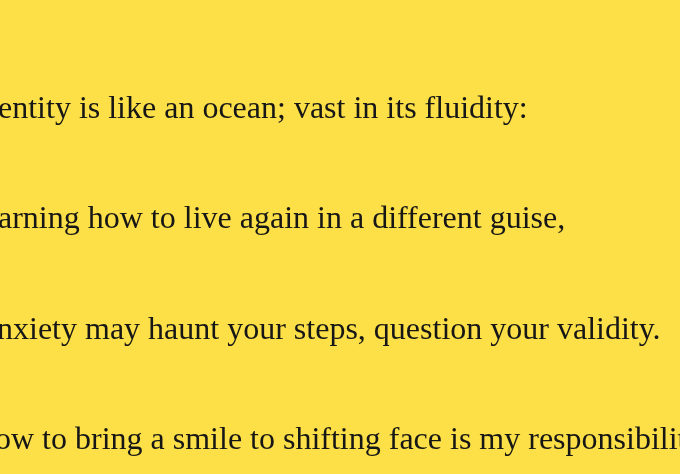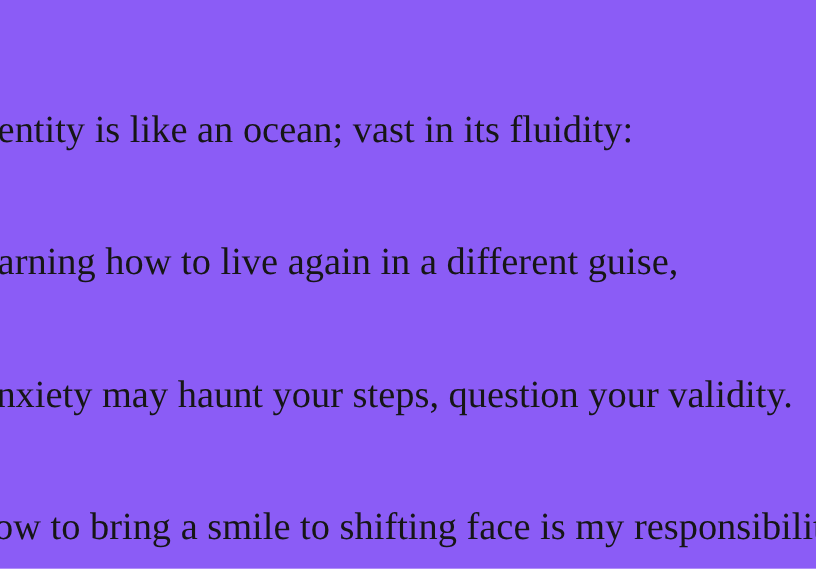--- a/index.html
+++ b/index.html
@@ -3,21 +3,21 @@
 <meta charset="utf-8">
 <style>
   html, body {
     margin: 0;
     padding: 0;
   }
   #page {
     position: relative;
     width: 680px;
     height: 474px;
-    background: #8b5cf6;
+    background: #fde047;
     overflow: hidden;
   }
   #poem {
     position: absolute;
     top: 15px;
     left: 0;
     width: 820px; 
     font-family: "Liberation Serif", "DejaVu Serif", serif;
     font-size: 32px;
     color: #161616;

